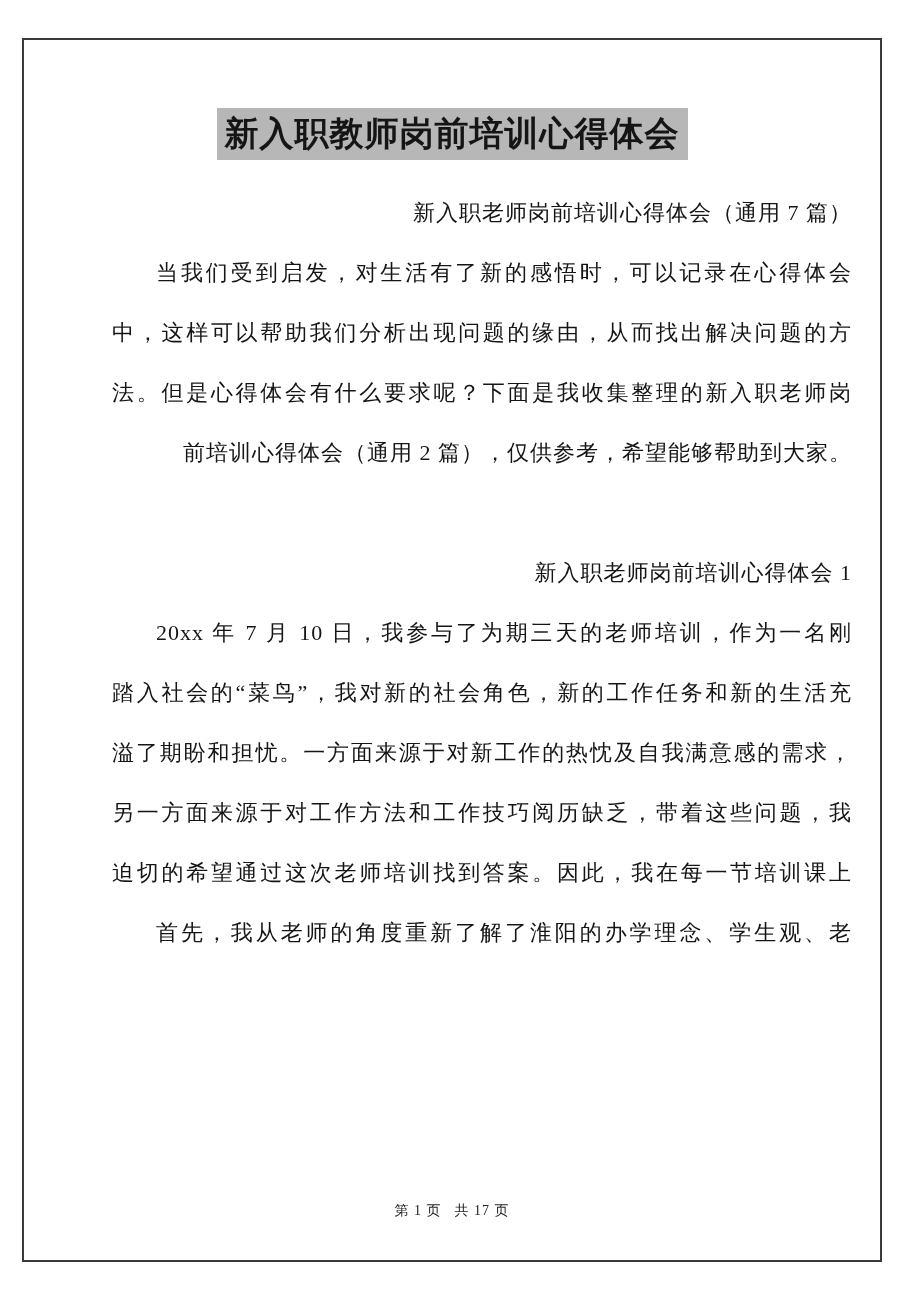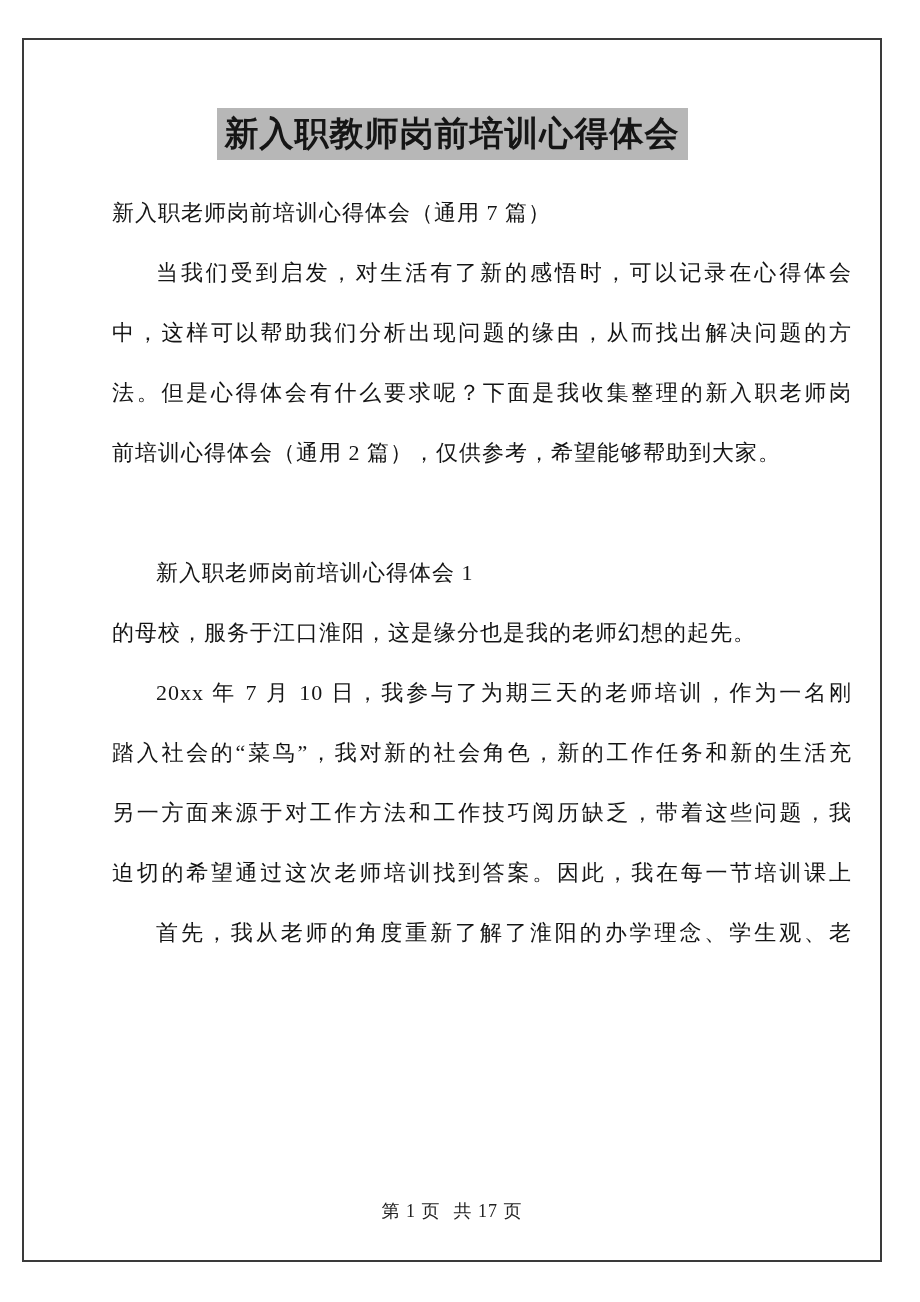--- a/index.html
+++ b/index.html
@@ -43,34 +43,34 @@
     position: absolute;
     left: 112px;
     top: 183px;
     width: 740px;
   }
   .line {
     height: 60px;
     line-height: 60px;
     font-size: 22px;
     letter-spacing: 1px;
-    text-align: left;
+    text-align: right;
   }
   .line.indent { padding-left: 44px; }
   .line.flush {
     text-align: justify;
     text-align-last: justify;
   }
   .page-footer {
     position: absolute;
     left: 22px;
     top: 1196px;
     width: 860px;
     text-align: center;
-    font-size: 18px;
+    font-size: 14px;
     line-height: 30px;
     letter-spacing: 1px;
     color: #222222;
   }
   .footer-gap { display: inline-block; width: 13px; }
 </style>
 </head>
 <body>
 
 <div class="canvas">
@@ -81,23 +81,23 @@
   </div>
 
   <div class="body-lines" id="body-lines">
       <div class="line">新入职老师岗前培训心得体会（通用 7 篇）</div>
       <div class="line indent flush">当我们受到启发，对生活有了新的感悟时，可以记录在心得体会</div>
       <div class="line flush">中，这样可以帮助我们分析出现问题的缘由，从而找出解决问题的方</div>
       <div class="line flush">法。但是心得体会有什么要求呢？下面是我收集整理的新入职老师岗</div>
       <div class="line">前培训心得体会（通用 2 篇），仅供参考，希望能够帮助到大家。</div>
       <div class="line"></div>
       <div class="line indent">新入职老师岗前培训心得体会 1</div>
-      <div class="line">的母校，服务于江口淮阳，这是缘分也是我的老师幻想的起先。</div>
       <div class="line indent flush">20xx 年 7 月 10 日，我参与了为期三天的老师培训，作为一名刚</div>
       <div class="line flush">踏入社会的“菜鸟”，我对新的社会角色，新的工作任务和新的生活充</div>
+      <div class="line flush">溢了期盼和担忧。一方面来源于对新工作的热忱及自我满意感的需求，</div>
       <div class="line flush">另一方面来源于对工作方法和工作技巧阅历缺乏，带着这些问题，我</div>
       <div class="line flush">迫切的希望通过这次老师培训找到答案。因此，我在每一节培训课上</div>
       <div class="line indent flush">首先，我从老师的角度重新了解了淮阳的办学理念、学生观、老</div>
     </div>
 
   <div class="page-footer">
     <span>第 1 页</span><span class="footer-gap"></span><span>共 17 页</span>
   </div>
 </div>
 

